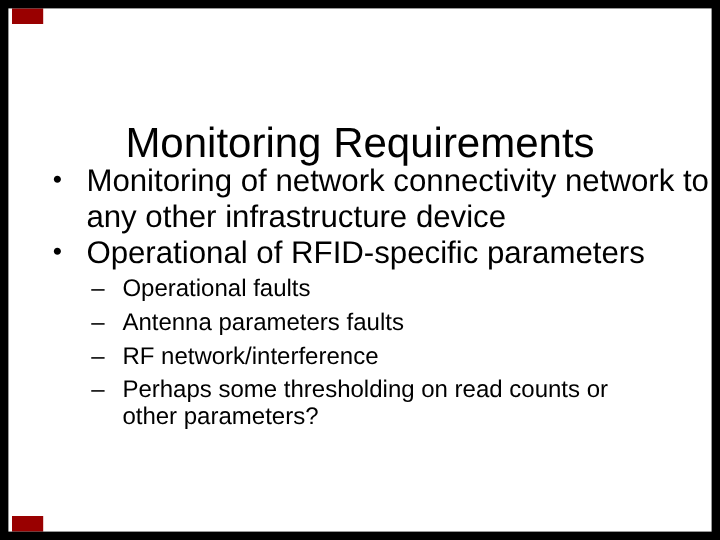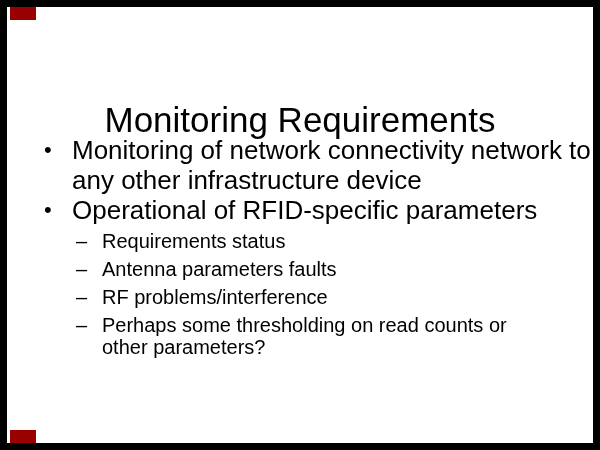--- a/index.html
+++ b/index.html
@@ -94,29 +94,29 @@
         <span class="marker">•</span>
         <span class="text">Monitoring of network connectivity network to
 any other infrastructure device</span>
       </div>
       <div class="row lvl1">
         <span class="marker">•</span>
         <span class="text">Operational of RFID-specific parameters</span>
       </div>
       <div class="row lvl2">
         <span class="marker">–</span>
-        <span class="text">Requirements status</span>
+        <span class="text">Operational faults</span>
       </div>
       <div class="row lvl2">
         <span class="marker">–</span>
         <span class="text">Antenna parameters faults</span>
       </div>
       <div class="row lvl2">
         <span class="marker">–</span>
-        <span class="text">RF problems/interference</span>
+        <span class="text">RF network/interference</span>
       </div>
       <div class="row lvl2">
         <span class="marker">–</span>
         <span class="text">Perhaps some thresholding on read counts or
 other parameters?</span>
       </div>
     </div>
   <div id="frame" style="border-color: rgb(0, 0, 0);"></div>
 </div>
 

